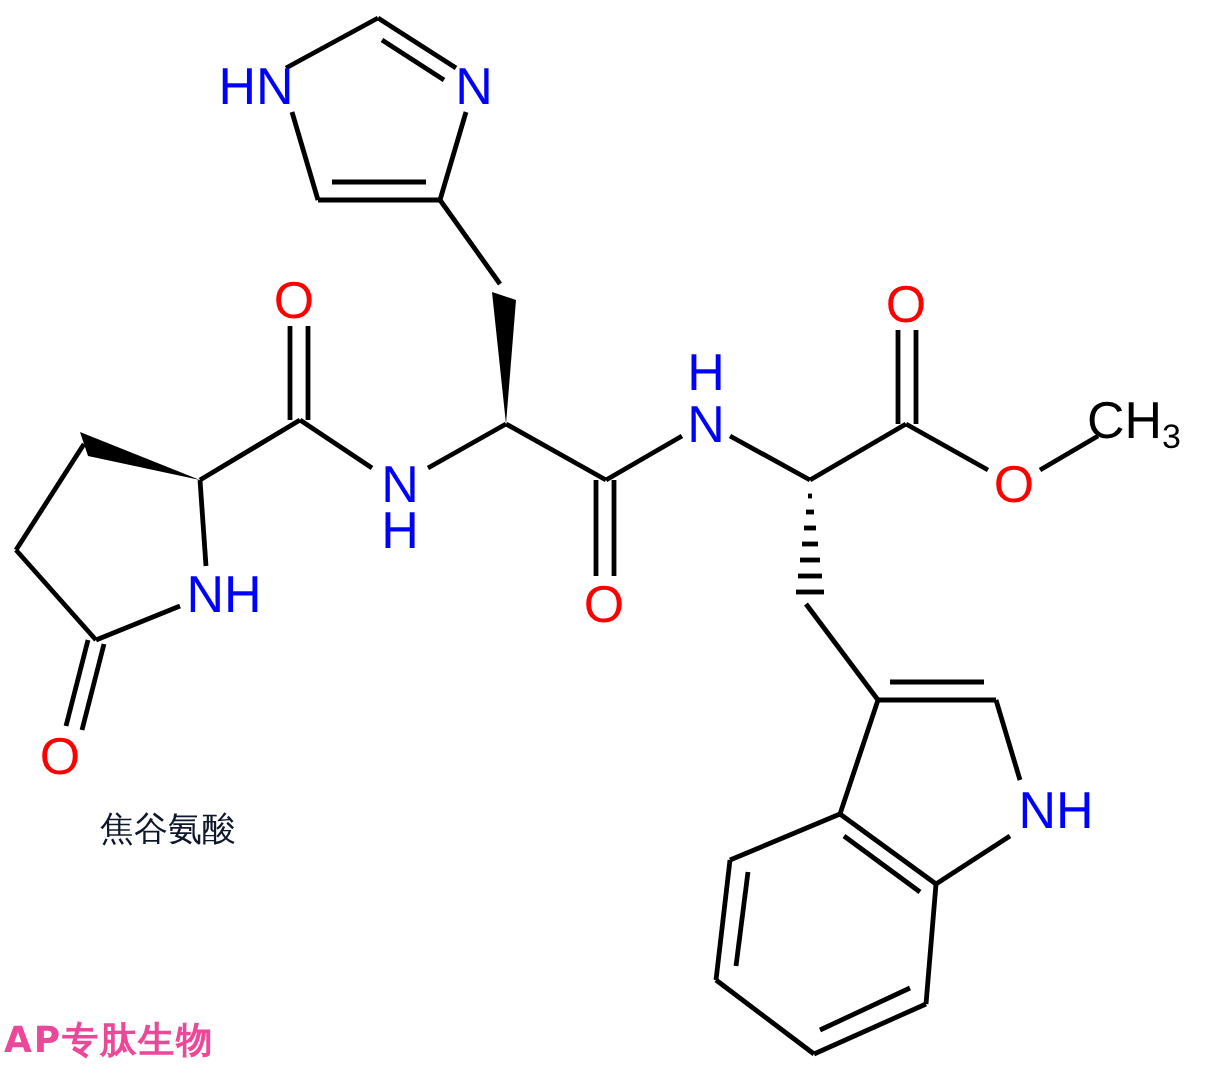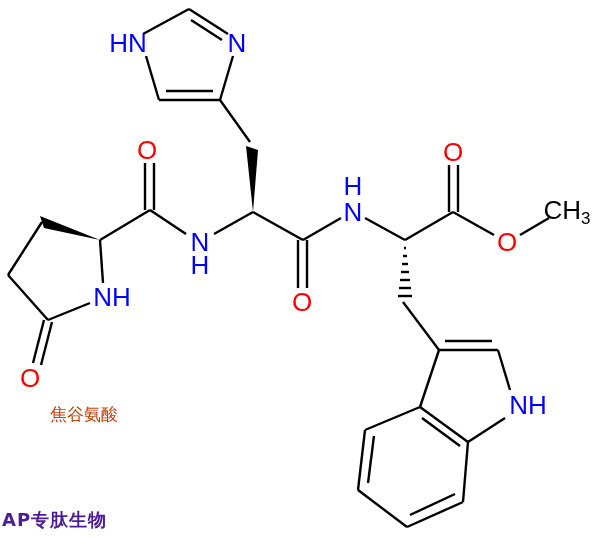--- a/index.html
+++ b/index.html
@@ -4,22 +4,22 @@
 <style>
   html, body { margin: 0; padding: 0; background: #ffffff; }
   body { width: 611px; height: 537px; position: relative; overflow: hidden; font-family: "Liberation Sans", sans-serif; }
   svg { position: absolute; left: 0; top: 0; }
   .bond { stroke: #000; stroke-width: 2.4; fill: none; stroke-linecap: butt; }
   .atom { font-family: "Liberation Sans", sans-serif; font-size: 26px; text-anchor: middle; dominant-baseline: central; }
   .atom-N { fill: #0000ff; }
   .atom-O { fill: #ff0000; }
   .atom-C { fill: #000000; }
   .sub { font-size: 17px; }
-  .caption { position: absolute; left: 50px; top: 403px; font-family: "DejaVu Sans", sans-serif; font-size: 17px; color: #c2410c; }
-  .watermark { position: absolute; left: 2px; top: 508px; font-family: "DejaVu Sans", sans-serif; font-size: 18px; font-weight: bold; color: #4c1d95; letter-spacing: 1px; }
+  .caption { position: absolute; left: 50px; top: 403px; font-family: "DejaVu Sans", sans-serif; font-size: 17px; color: #0f172a; }
+  .watermark { position: absolute; left: 2px; top: 508px; font-family: "DejaVu Sans", sans-serif; font-size: 18px; font-weight: bold; color: #ec4899; letter-spacing: 1px; }
 </style>
 </head>
 <body>
 
 <svg width="611" height="537" viewBox="0 0 611 537">
 
   <g>
     <line class="bond" x1="143" y1="34" x2="189" y2="9"></line>
     <line class="bond" x1="189" y1="9" x2="228" y2="34"></line>
     <line class="bond" x1="191" y1="20" x2="222" y2="40"></line>

